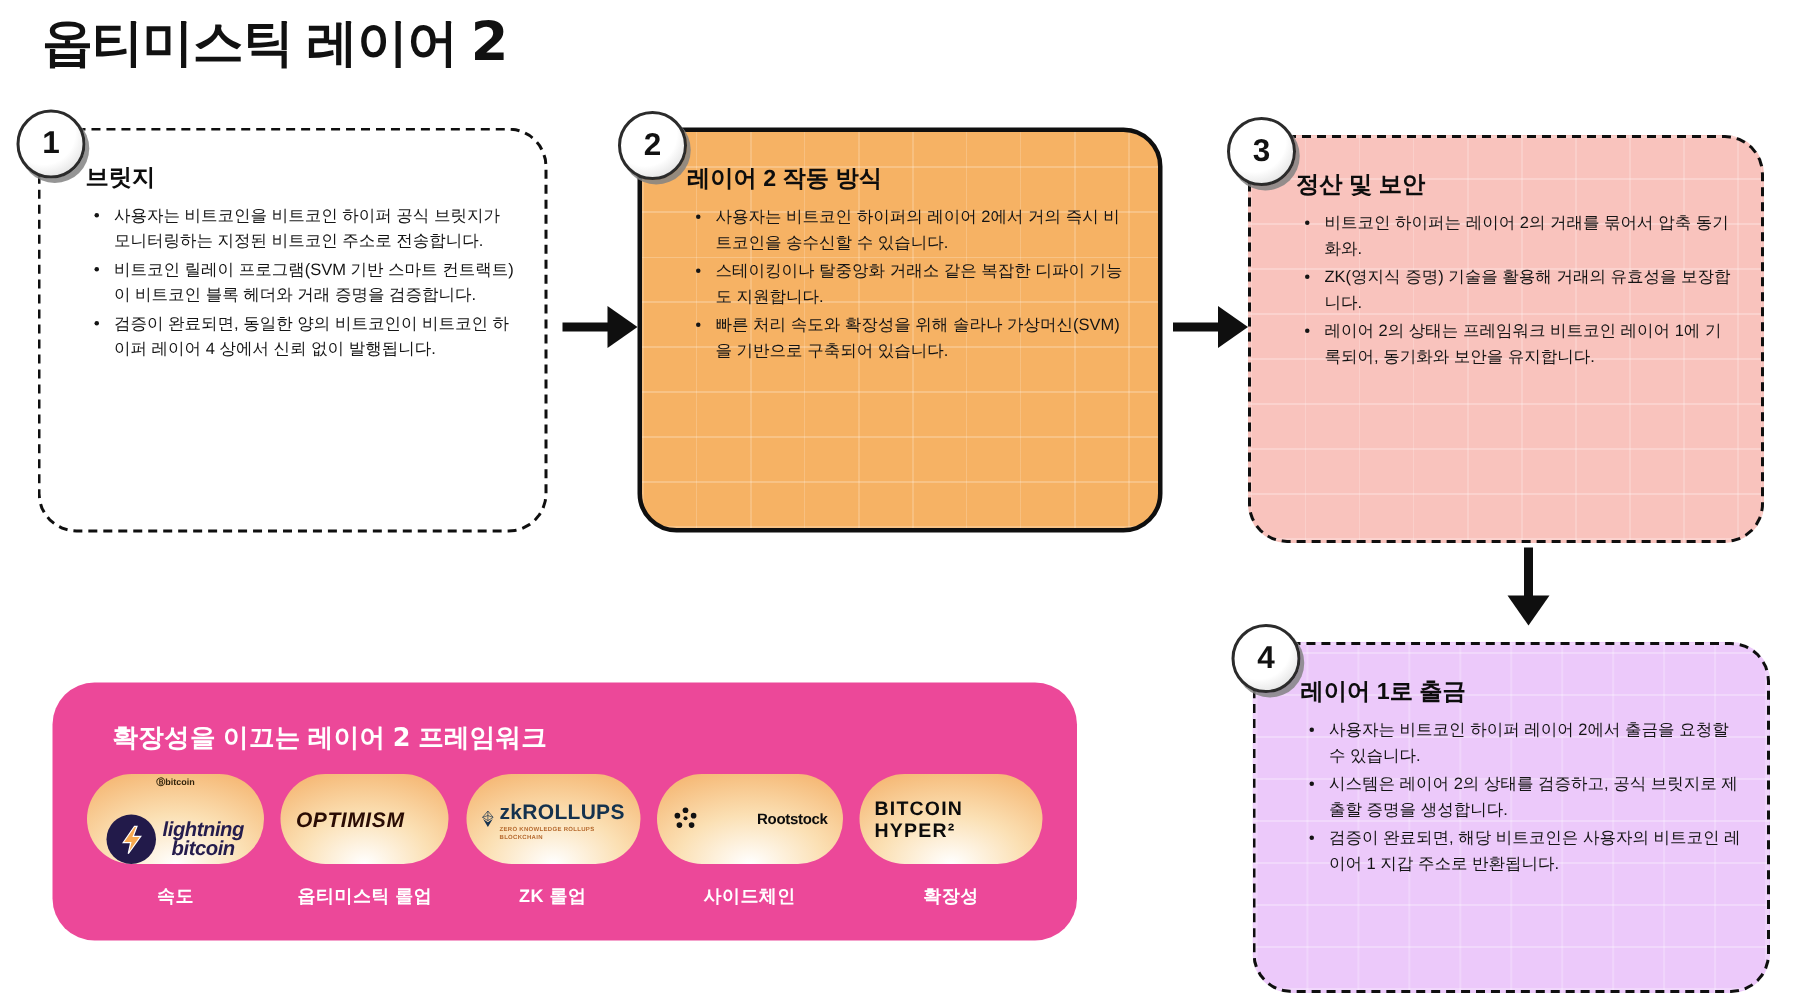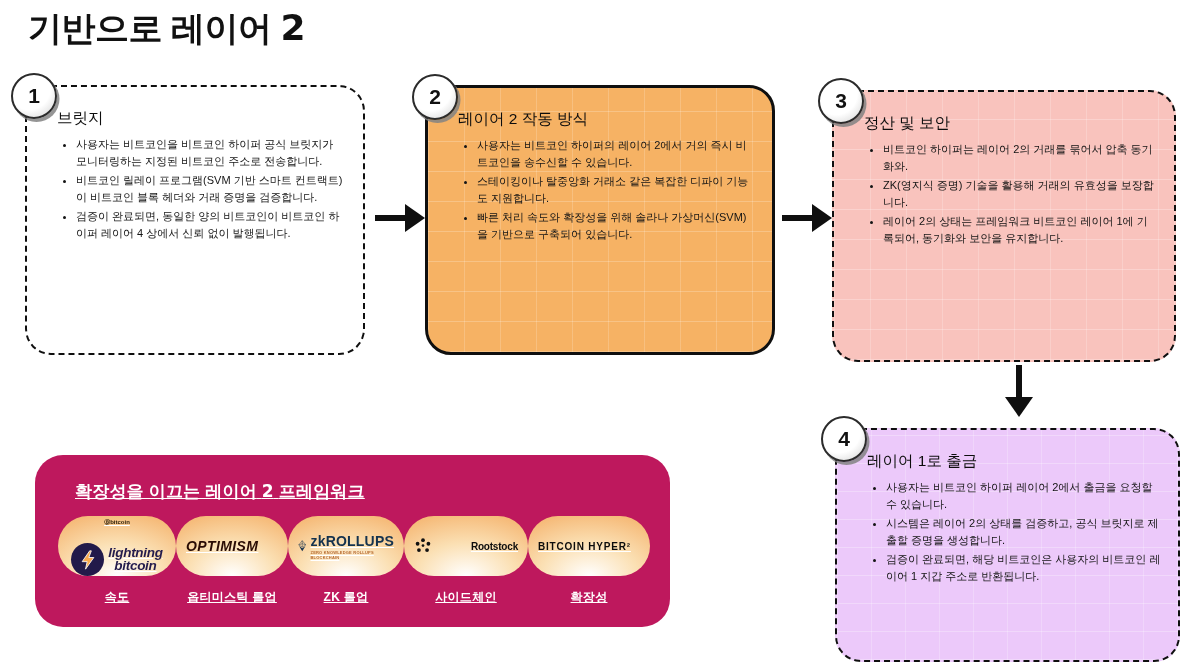--- a/index.html
+++ b/index.html
@@ -9,21 +9,21 @@
     font-family:"Liberation Sans", sans-serif; color:#111; overflow:hidden;
   }
 
   
   .page-title { position:absolute; left:28px; top:6px; font-size:34px; font-weight:800; letter-spacing:-0.5px; }
   .page-title .t-num { font-family:"DejaVu Sans", sans-serif; font-weight:900; font-size:36px; letter-spacing:1px; }
 
   
   .card { position:absolute; border-radius:26px; }
   .card-inner { padding:21px 16px 0 30px; }
-  .card h3 { margin:0 0 7px 0; font-size:15.5px; font-weight:400; color:#0d0d0d; }
+  .card h3 { margin:0 0 7px 0; font-size:15.5px; font-weight:700; color:#0d0d0d; }
   .card ul { margin:0; padding-left:19px; }
   .card li { font-size:11px; line-height:1.5; margin-bottom:3px; color:#141414; }
 
   #step1 { left:25px;  top:85px;  width:340px; height:270px; border:2.5px dashed #0f0f0f; background:#ffffff; }
   #step2 { left:425px; top:85px;  width:350px; height:270px; border:3px solid #0f0f0f;
            background-color:#F6B264;
            background-image:
              repeating-linear-gradient(0deg, rgba(255,255,255,.22) 0 1px, transparent 1px 30px),
              repeating-linear-gradient(90deg, rgba(255,255,255,.18) 0 1px, transparent 1px 36px); }
   #step3 { left:832px; top:90px;  width:344px; height:272px; border:2.5px dashed #0f0f0f;
@@ -46,22 +46,22 @@
     font-size:21px; font-weight:800; color:#111; z-index:3;
   }
 
   
   .arrow { position:absolute; }
   #arrow1 { left:371px; top:195px; width:58px; height:46px; }
   #arrow2 { left:778px; top:195px; width:58px; height:46px; }
   #arrow3 { left:996px; top:361px; width:46px; height:60px; }
 
   
-  #banner { position:absolute; left:35px; top:455px; width:635px; height:172px;
-            background:#be185d; border-radius:28px; color:#fff;text-decoration:underline; }
+  #banner { position:absolute; left:35px; top:455px; width:683px; height:172px;
+            background:#ec4899; border-radius:28px; color:#fff; }
   #banner .banner-heading { margin:25px 0 0 40px; font-size:17px; font-weight:800; letter-spacing:0.2px; }
   #banner .banner-heading .t-num { font-family:"DejaVu Sans", sans-serif; font-weight:900; }
   .pills { display:flex; justify-content:space-between; align-items:flex-start; padding:0 23px; margin-top:13px; }
   .pill-item { display:flex; flex-direction:column; align-items:center; gap:13px; }
   .pill {
     height:60px; border-radius:32px; display:flex; align-items:center; justify-content:space-between;
     background:radial-gradient(ellipse 95% 130% at 50% 100%, #ffffff 0%, #fbe0b4 42%, #f3a85c 100%);
     padding:0 10px;
   }
   .pill-label { font-size:12px; font-weight:700; color:#ffffff; letter-spacing:0.3px; }
@@ -85,29 +85,29 @@
   .zk-col { display:flex; flex-direction:column; align-items:flex-start; }
   .zk-text { font-size:14px; font-weight:800; color:#14324e; letter-spacing:0.2px; }
   .zk-sub { font-size:4px; font-weight:700; color:#b66a2e; letter-spacing:0.2px; margin-top:1px; }
 
   
   .pill-rs { width:124px; gap:3px; }
   .rs-text { font-size:10px; font-weight:800; color:#0c0c0c; letter-spacing:-0.2px; }
 
   
   .pill-bh { width:122px; }
-  .bh-text { font-size:10px; font-weight:900; color:#0c0c0c; letter-spacing:0.8px; }
+  .bh-text { font-size:13px; font-weight:900; color:#0c0c0c; letter-spacing:0.8px; }
 </style>
 </head>
 <body>
 
 <div id="canvas">
 
   <div class="page-title">
-    <span>기반으로 레이어</span>
+    <span>옵티미스틱 레이어</span>
     <span class="t-num">2</span>
   </div>
 
   <div class="card" id="step1">
     <div class="badge">1</div>
     <div class="card-inner">
       <h3>브릿지</h3>
       <ul>
         <li>사용자는 비트코인을 비트코인 하이퍼 공식 브릿지가 모니터링하는 지정된 비트코인 주소로 전송합니다.</li>
         <li>비트코인 릴레이 프로그램(SVM 기반 스마트 컨트랙트)이 비트코인 블록 헤더와 거래 증명을 검증합니다.</li>

